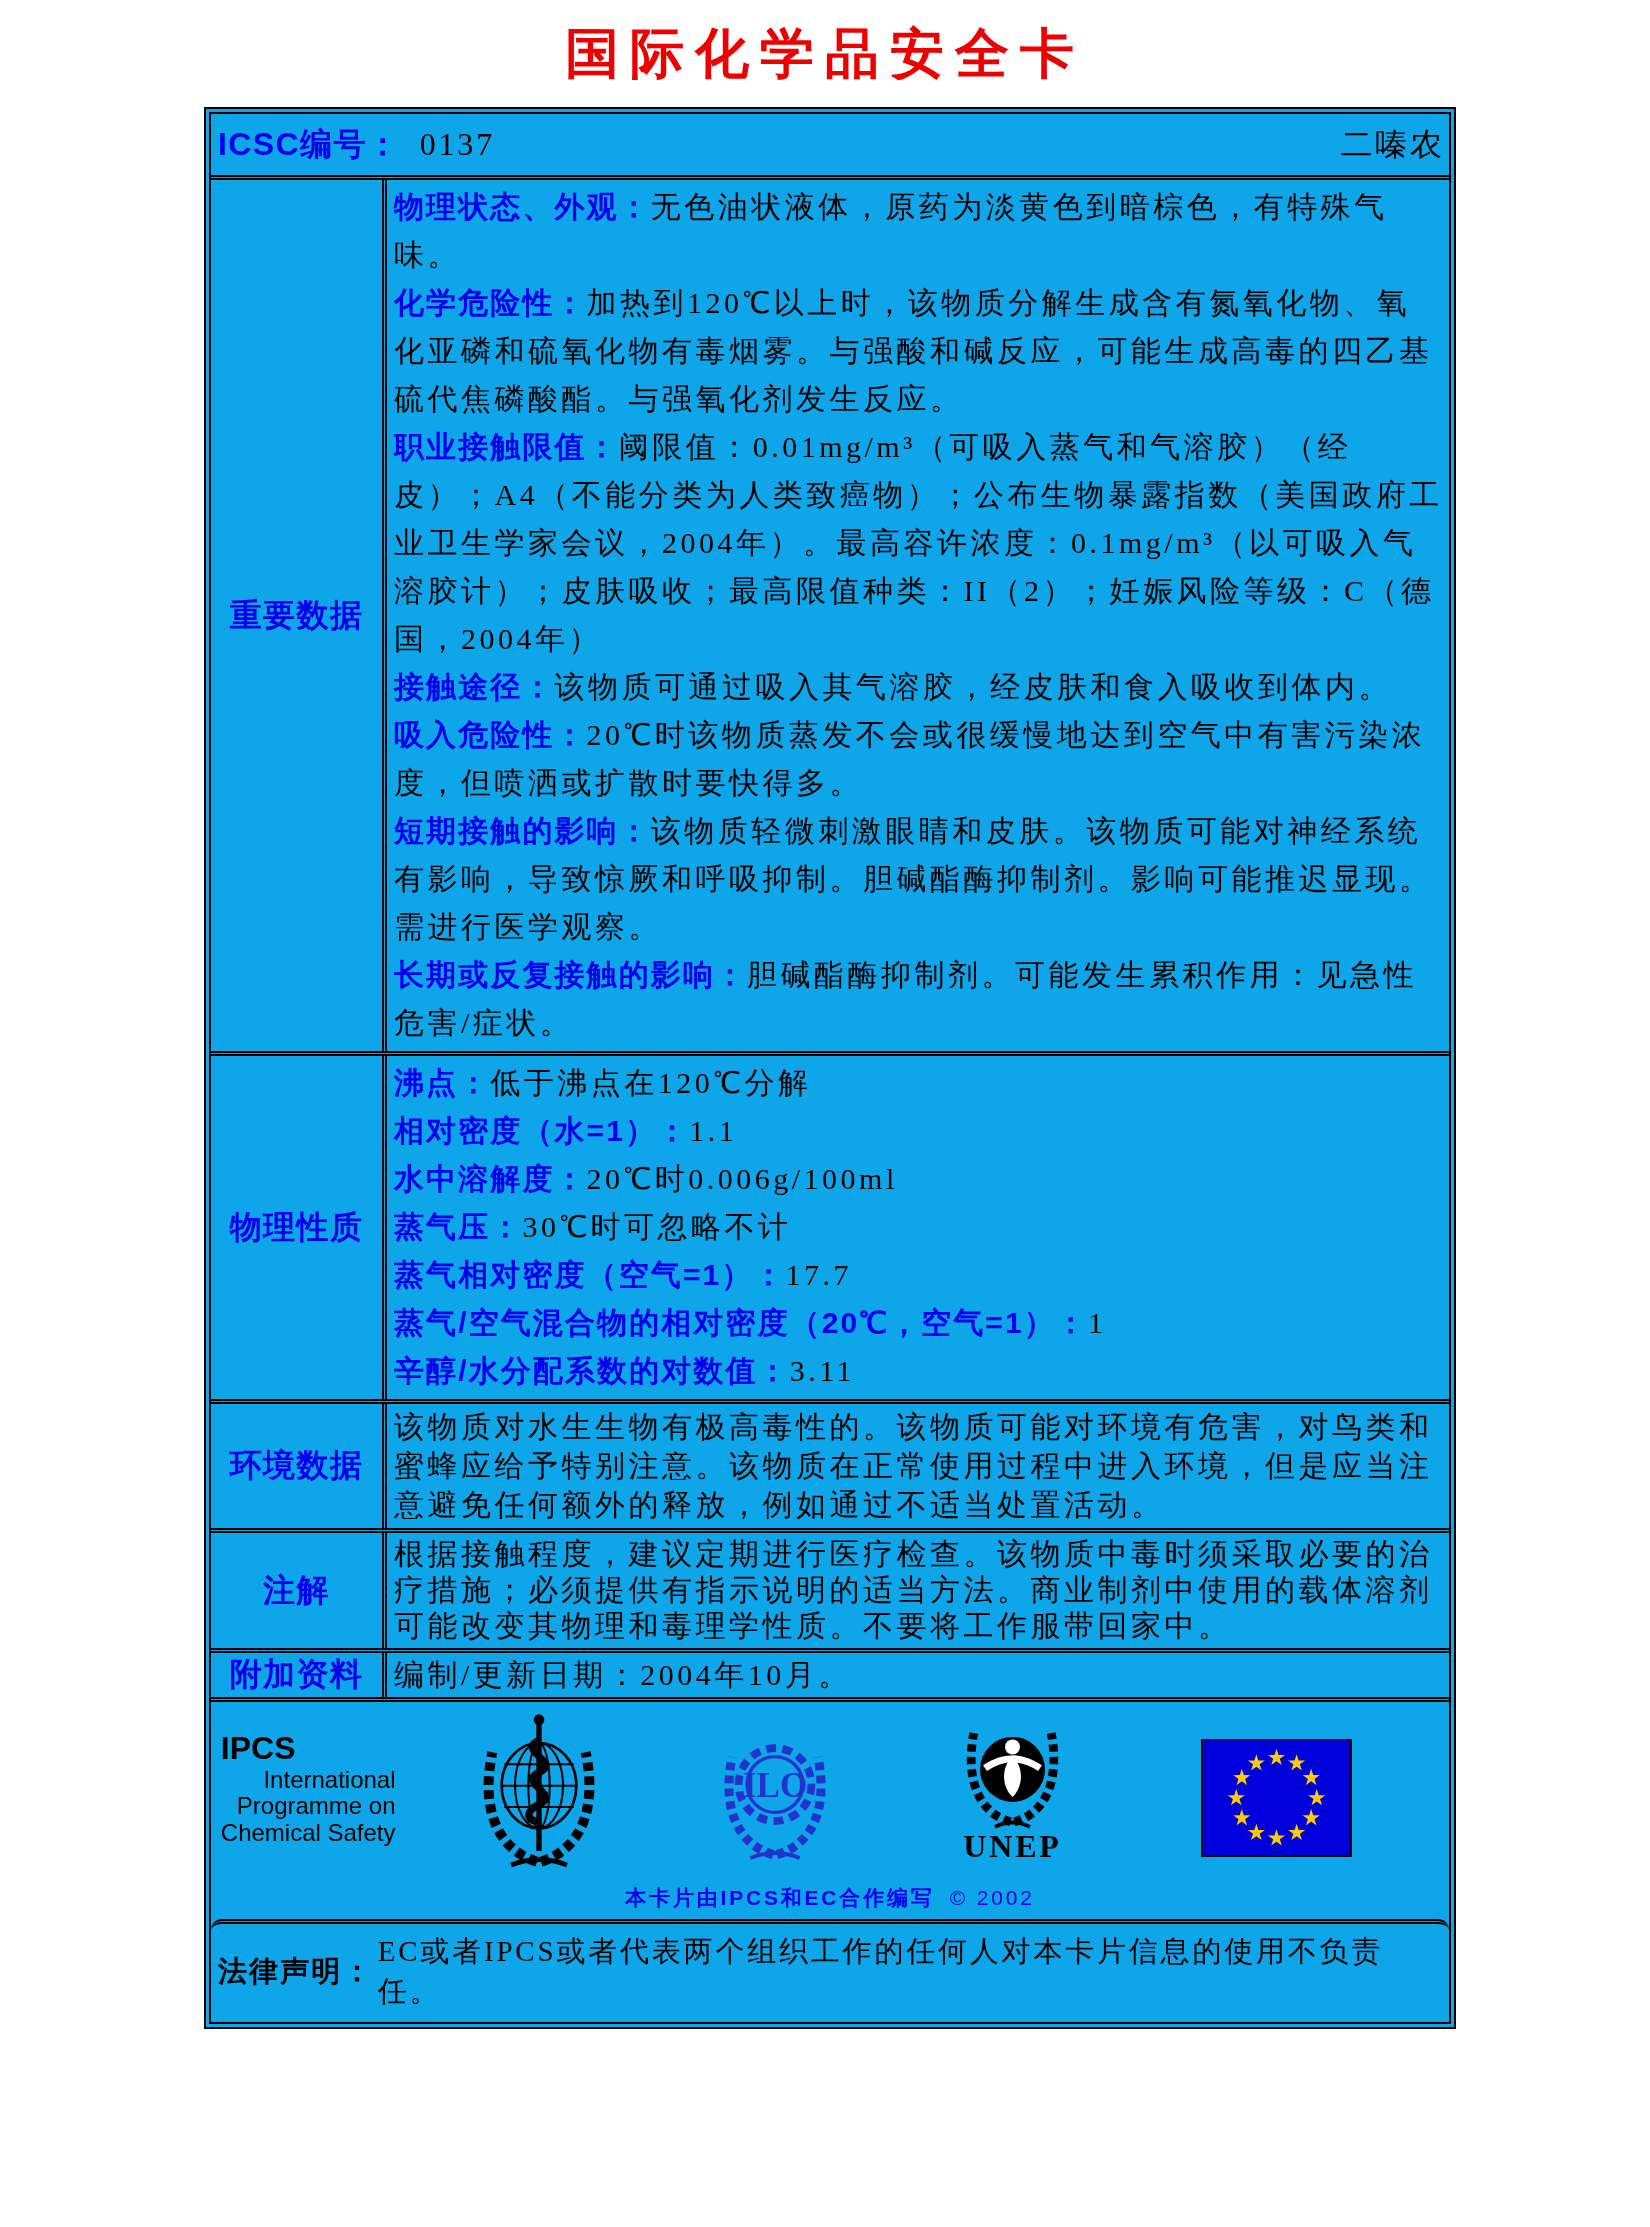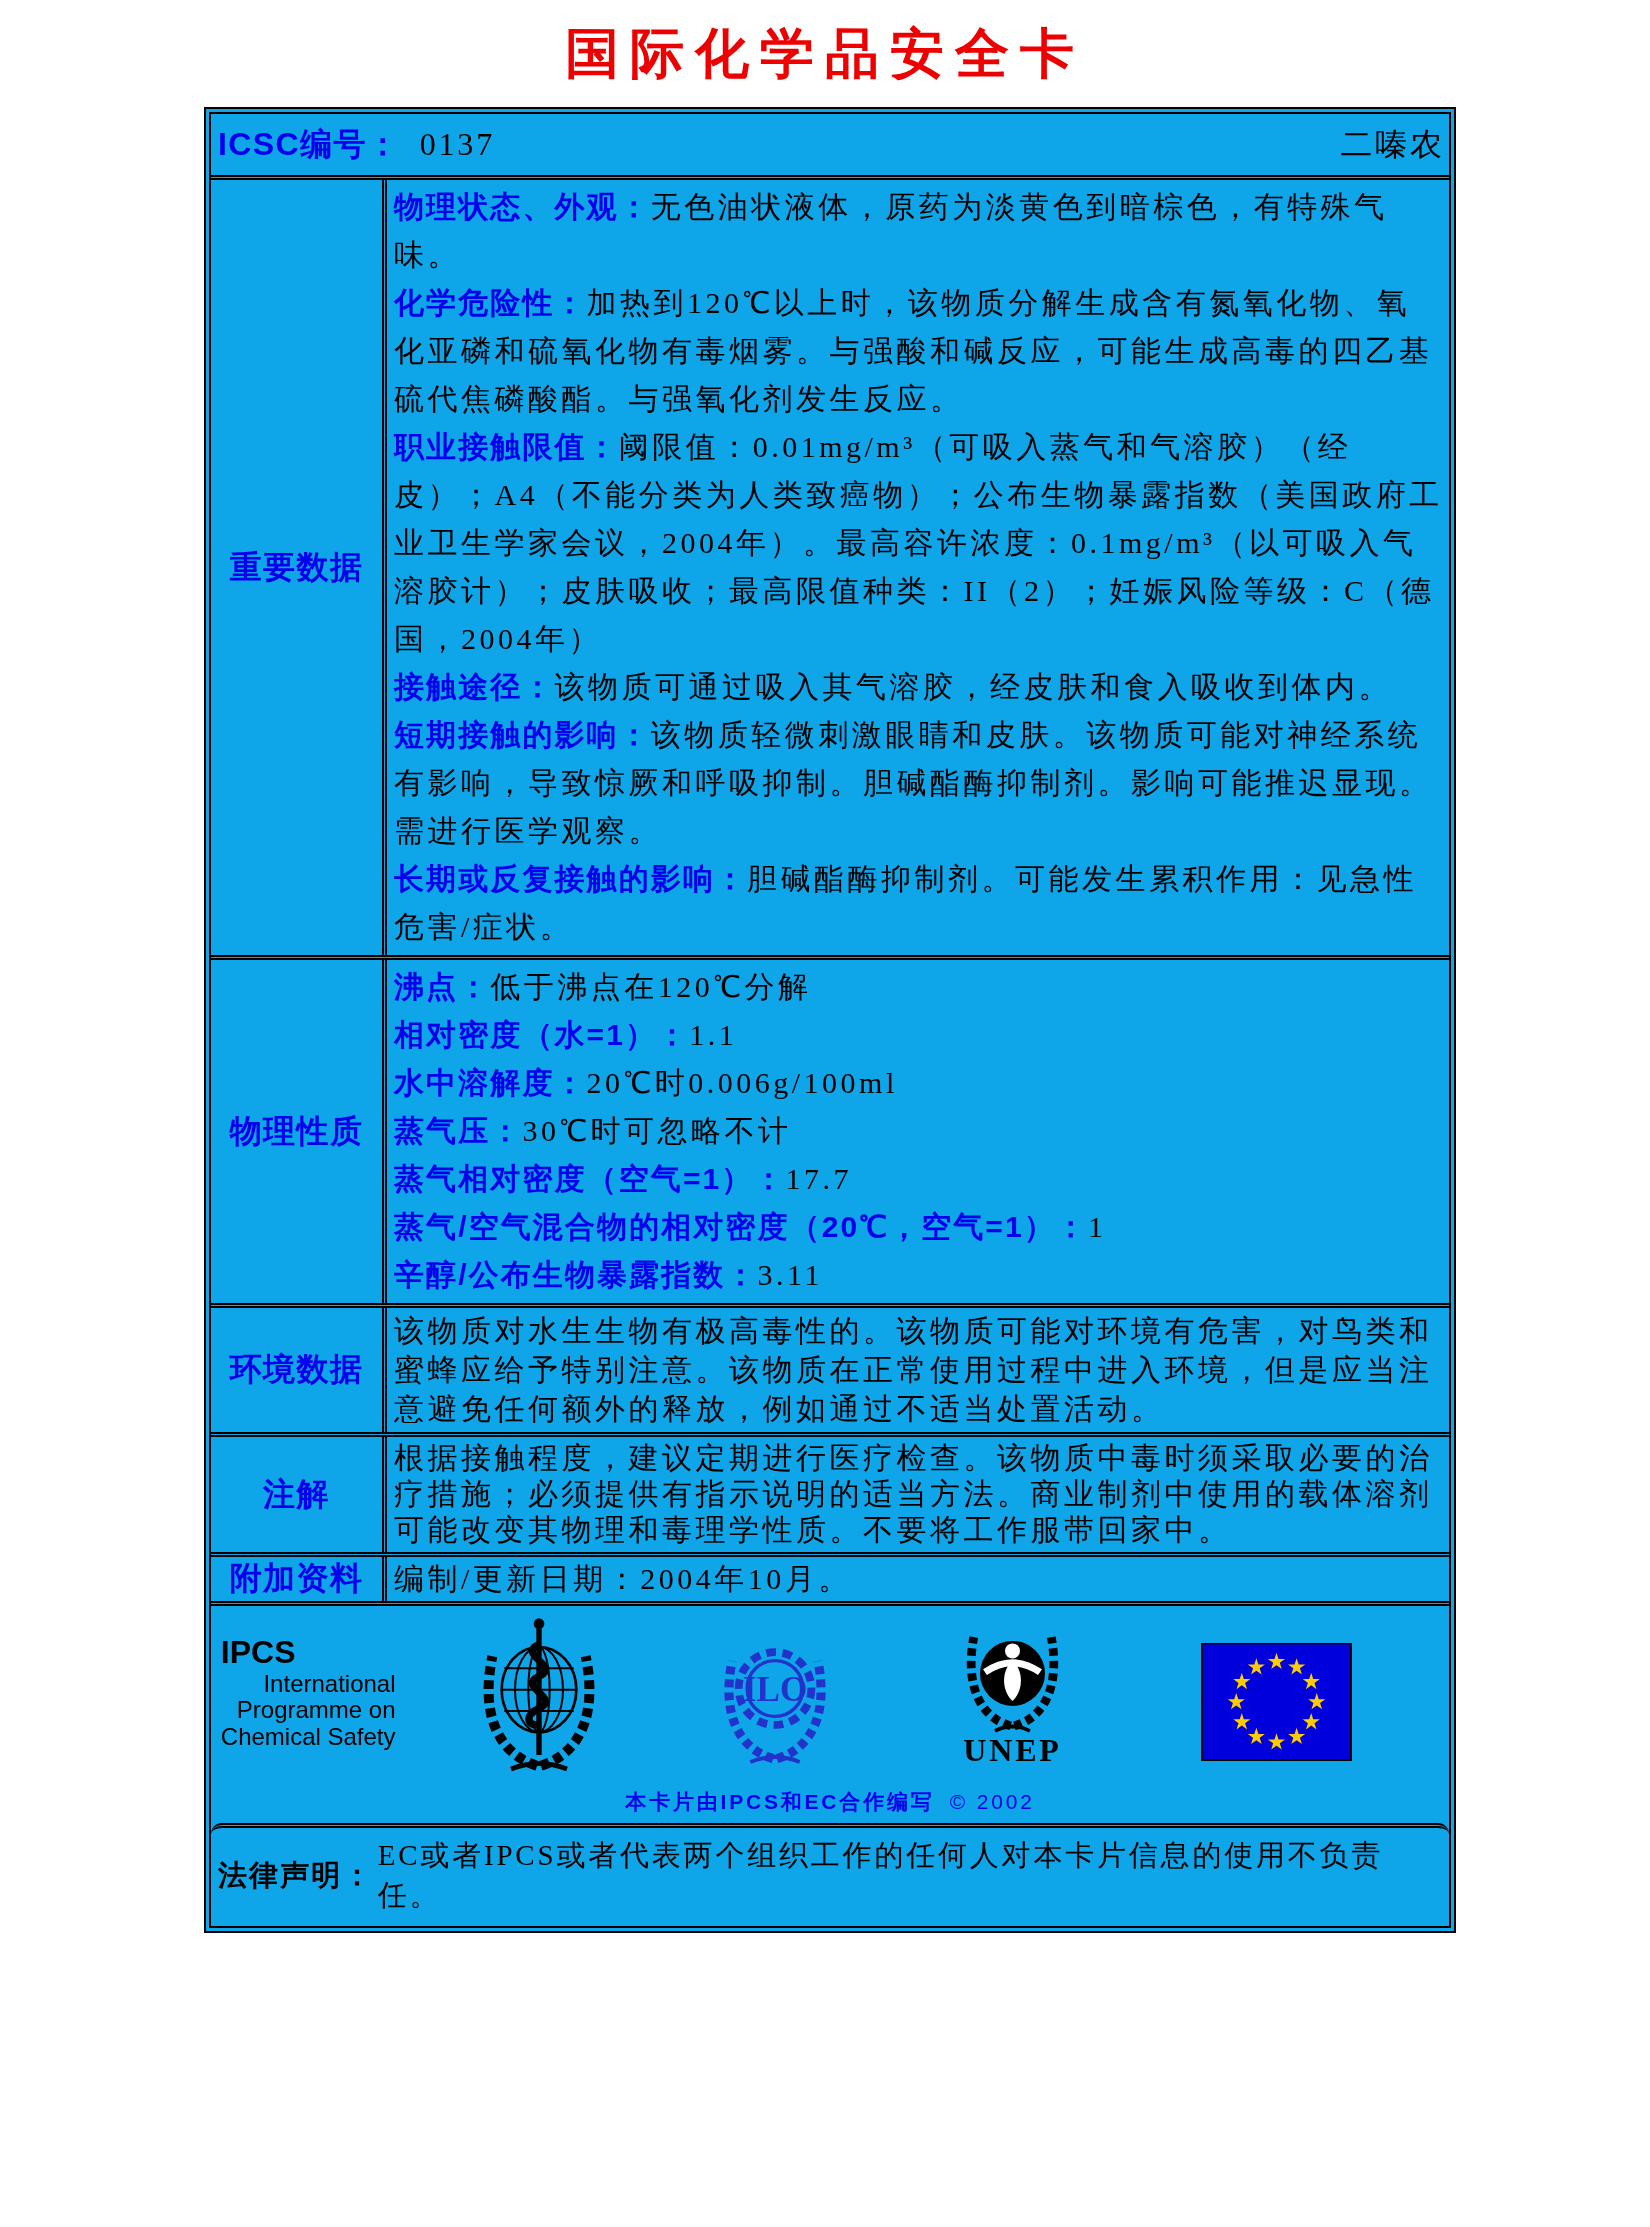--- a/index.html
+++ b/index.html
@@ -79,37 +79,38 @@
 
   <div class="row">
     <div class="label-cell">
       <span>重要数据</span>
     </div>
     <div class="content-cell">
       <div class="para"><span class="blue-label">物理状态、外观：</span><span>无色油状液体，原药为淡黄色到暗棕色，有特殊气味。</span></div>
       <div class="para"><span class="blue-label">化学危险性：</span><span>加热到120℃以上时，该物质分解生成含有氮氧化物、氧化亚磷和硫氧化物有毒烟雾。与强酸和碱反应，可能生成高毒的四乙基硫代焦磷酸酯。与强氧化剂发生反应。</span></div>
       <div class="para"><span class="blue-label">职业接触限值：</span><span>阈限值：0.01mg/m³（可吸入蒸气和气溶胶）（经皮）；A4（不能分类为人类致癌物）；公布生物暴露指数（美国政府工业卫生学家会议，2004年）。最高容许浓度：0.1mg/m³（以可吸入气溶胶计）；皮肤吸收；最高限值种类：II（2）；妊娠风险等级：C（德国，2004年）</span></div>
       <div class="para"><span class="blue-label">接触途径：</span><span>该物质可通过吸入其气溶胶，经皮肤和食入吸收到体内。</span></div>
+      <div class="para"><span class="blue-label">吸入危险性：</span><span>20℃时该物质蒸发不会或很缓慢地达到空气中有害污染浓度，但喷洒或扩散时要快得多。</span></div>
       <div class="para"><span class="blue-label">短期接触的影响：</span><span>该物质轻微刺激眼睛和皮肤。该物质可能对神经系统有影响，导致惊厥和呼吸抑制。胆碱酯酶抑制剂。影响可能推迟显现。需进行医学观察。</span></div>
       <div class="para"><span class="blue-label">长期或反复接触的影响：</span><span>胆碱酯酶抑制剂。可能发生累积作用：见急性危害/症状。</span></div>
     </div>
   </div>
 
   <div class="row">
     <div class="label-cell">
       <span>物理性质</span>
     </div>
     <div class="content-cell">
       <div class="para"><span class="blue-label">沸点：</span><span>低于沸点在120℃分解</span></div>
       <div class="para"><span class="blue-label">相对密度（水=1）：</span><span>1.1</span></div>
       <div class="para"><span class="blue-label">水中溶解度：</span><span>20℃时0.006g/100ml</span></div>
       <div class="para"><span class="blue-label">蒸气压：</span><span>30℃时可忽略不计</span></div>
       <div class="para"><span class="blue-label">蒸气相对密度（空气=1）：</span><span>17.7</span></div>
       <div class="para"><span class="blue-label">蒸气/空气混合物的相对密度（20℃，空气=1）：</span><span>1</span></div>
-      <div class="para"><span class="blue-label">辛醇/公布生物暴露指数：</span><span>3.11</span></div>
+      <div class="para"><span class="blue-label">辛醇/水分配系数的对数值：</span><span>3.11</span></div>
     </div>
   </div>
 
   <div class="row">
     <div class="label-cell">
       <span>环境数据</span>
     </div>
     <div class="content-cell">
       <div class="para env-para">该物质对水生生物有极高毒性的。该物质可能对环境有危害，对鸟类和蜜蜂应给予特别注意。该物质在正常使用过程中进入环境，但是应当注意避免任何额外的释放，例如通过不适当处置活动。</div>
     </div>

